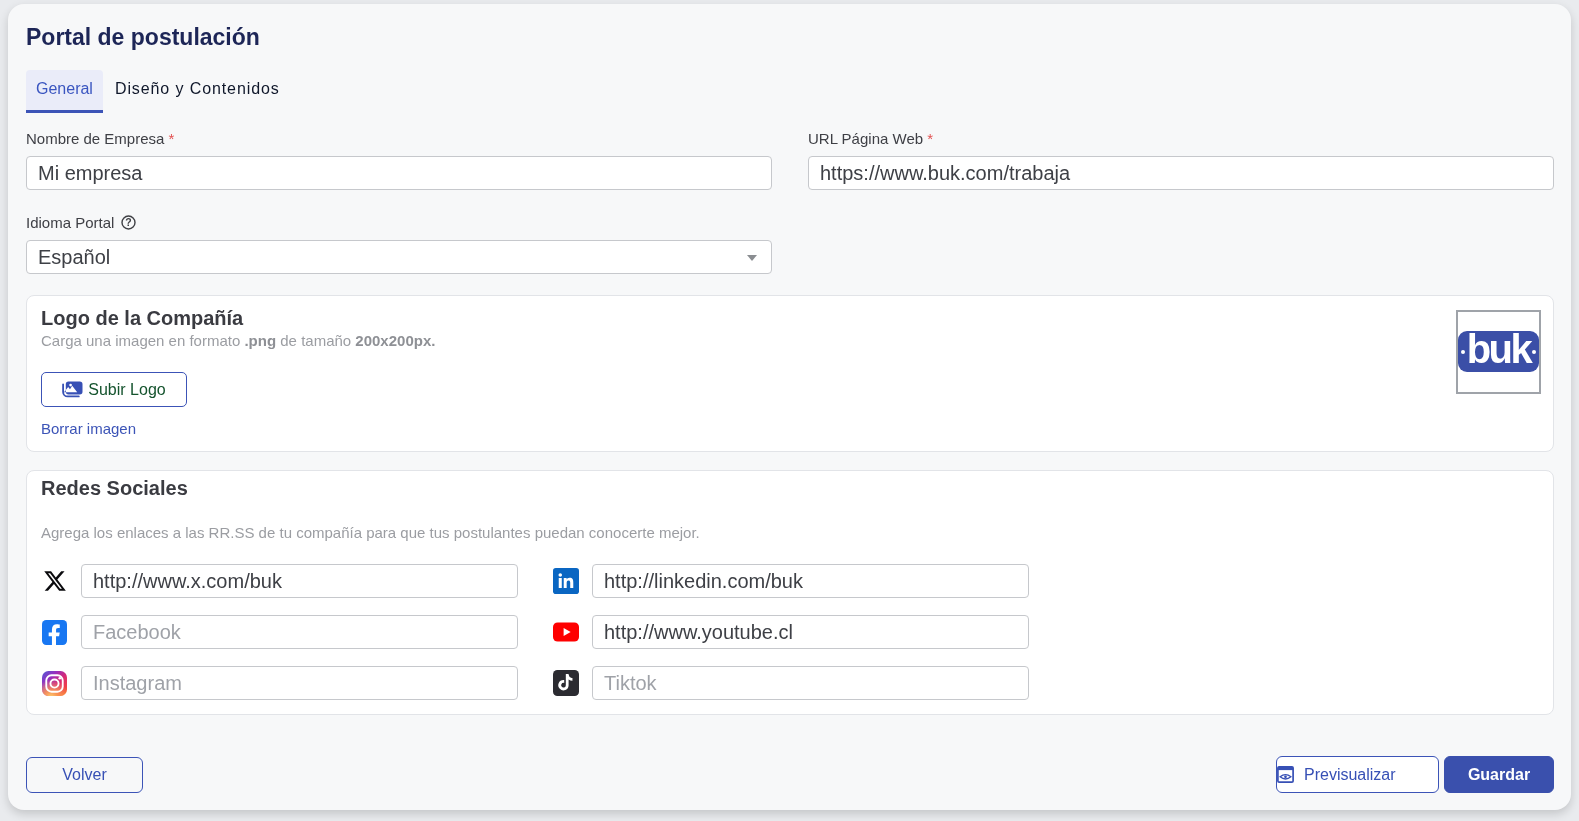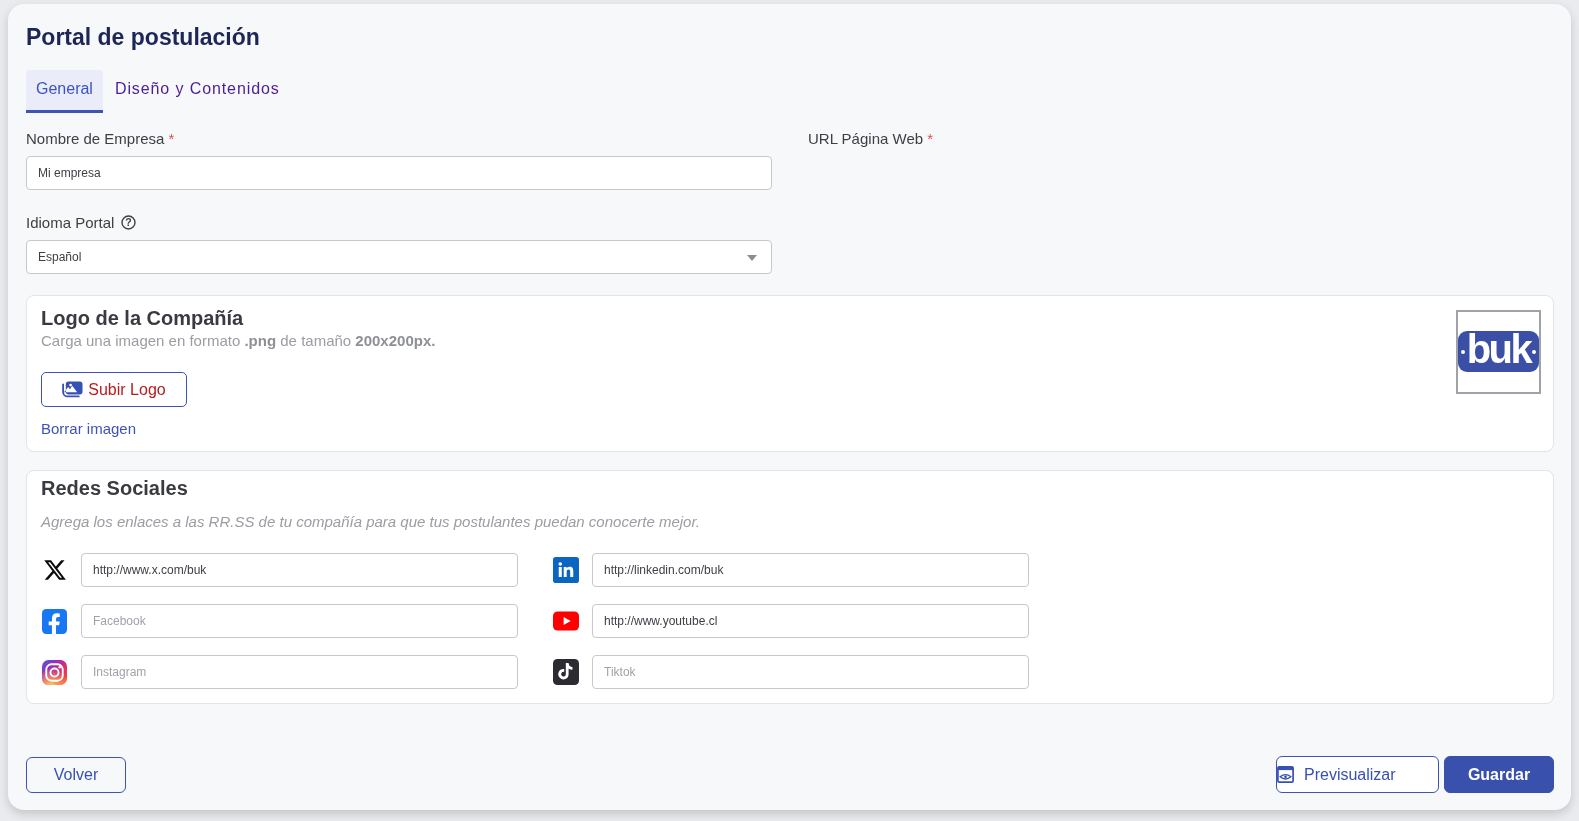--- a/index.html
+++ b/index.html
@@ -13,81 +13,82 @@
 .card {
   position:absolute; left:8px; top:4px; width:1563px; height:806px;
   background:#f7f8f9; border-radius:16px;
   box-shadow:0 4px 10px rgba(0,0,0,.16);
   padding:0 17px 0 18px;
 }
 h1 { margin-top:17px; font-size:23px; line-height:32px; font-weight:700; color:#1d2657; }
 .tabs { margin-top:17px; display:flex;text-align:right; }
 .tab { height:43px; line-height:37px; font-size:16px; padding:0 10px; }
 .tab.active { background:#eaecf9; color:#3a55c0; border-bottom:3px solid #3c54b7; border-radius:4px 4px 0 0; }
-.tab.idle { color:#4c1d95; padding:0 12px; border-bottom:3px solid transparent; letter-spacing:0.9px; }
+.tab.idle { color:#0f172a; padding:0 12px; border-bottom:3px solid transparent; letter-spacing:0.9px; }
 .row2 { margin-top:18px; display:grid; grid-template-columns:1fr 1fr; column-gap:36px; }
 label.flabel { display:block; font-size:15px; line-height:15px; color:#3e3f45; margin-bottom:10px; }
 .req { color:#e25050; }
 input.txt, .select {
   width:100%; height:34px; border:1px solid #c6c8cc; border-radius:4px;
   background:#fff; font-family:"Liberation Sans", sans-serif;
-  font-size:12px; color:#3e4046; padding:0 11px; outline:none;
+  font-size:20px; color:#3e4046; padding:0 11px; outline:none;
 }
 input.txt::placeholder { color:#9fa2a8; opacity:1; }
 .half { margin-top:25px; width:746px; }
 .half label.flabel { margin-bottom:10px; display:flex; align-items:center; gap:7px; }
 .select { display:flex; align-items:center; position:relative; }
 .caret { position:absolute; right:14px; top:14px; width:0; height:0;
   border-left:5px solid transparent; border-right:5px solid transparent; border-top:6px solid #8a8d91; }
 .panel { background:#fff; border:1px solid #e2e4e8; border-radius:8px; }
 .panel-logo { margin-top:21px; height:157px; padding:14px 14px 15px 14px; position:relative; }
 .panel-title { font-size:20px; line-height:17px; font-weight:700; color:#3a3b41; }
 .panel-sub { margin-top:6px; font-size:15px; line-height:16px; color:#9b9da2; }
 .panel-sub b { color:#8e9095; }
 .btn-upload {
   margin-top:23px; height:35px; width:146px; border:1px solid #3c54b7; border-radius:5px;
-  background:#fff; color:#b91c1c; font-size:16px; font-family:"Liberation Sans", sans-serif;
+  background:#fff; color:#14532d; font-size:16px; font-family:"Liberation Sans", sans-serif;
   display:flex; align-items:center; justify-content:center; gap:5px; cursor:pointer;text-align:center;
 }
 .borrar { display:block; width:max-content; margin-top:14px; font-size:15px; line-height:15px; color:#3c54b7; text-decoration:none; }
 .buk-box { position:absolute; top:14px; right:12px; width:85px; height:84px;
   background:#fff; border:2px solid #9fa3a9; display:flex; align-items:center; justify-content:center; }
 .buk-band { width:100%; height:41px; margin-top:-1px; background:#3b4fa7; color:#fff; display:flex;
   align-items:center; justify-content:center; font-size:40px; font-weight:700; letter-spacing:-2.5px; line-height:1; padding-bottom:6px; position:relative;border-radius:9px; }
 .buk-band i { position:absolute; top:50%; margin-top:-2px; width:4px; height:4px; border-radius:50%; background:#fff; }
 .buk-band i.l { left:3px; } .buk-band i.r { right:3px; }
 .panel-redes { margin-top:18px; padding:9px 14px 14px 14px; }
-.panel-redes .panel-sub { margin-top:17px;font-style:italic; }
+.panel-redes .panel-sub { margin-top:28px; }
 .social { margin-top:23px; display:grid; grid-template-columns:477px 477px; column-gap:34px; row-gap:17px; }
 .srow { display:flex; align-items:center; height:34px; }
 .sicon { width:27px; display:flex; align-items:center; justify-content:center; flex:0 0 27px; }
 .srow input.txt { margin-left:13px; flex:1; }
 .footer { position:absolute; left:18px; right:17px; bottom:17px; display:flex; align-items:center; }
 .btn { font-family:"Liberation Sans", sans-serif; font-size:16px; border-radius:6px; cursor:pointer; }
-.btn-volver { width:100px; height:36px; background:transparent; border:1px solid #3c54b7; color:#3750b5; }
+.btn-volver { width:117px; height:36px; background:transparent; border:1px solid #3c54b7; color:#3750b5; }
 .btn-prev { margin-left:auto; width:163px; height:37px; background:#fff; border:1px solid #3c54b7; color:#3750b5;
   display:flex; align-items:center; justify-content:flex-start; gap:10px; }
 .btn-save { margin-left:5px; width:110px; height:37px; background:#3a50ad; border:1px solid #3a50ad; color:#fff; font-weight:700; }
 </style>
 </head>
 <body>
 <div class="card">
   <h1>Portal de postulación</h1>
   <div class="tabs">
     <div class="tab active">General</div>
     <div class="tab idle">Diseño y Contenidos</div>
   </div>
 
   <div class="row2">
     <div>
       <label class="flabel">Nombre de Empresa <span class="req">*</span></label>
       <input class="txt" value="Mi empresa" style="">
     </div>
     <div>
       <label class="flabel">URL Página Web <span class="req">*</span></label>
+      <input class="txt" value="https://www.buk.com/trabaja" style="">
     </div>
   </div>
 
   <div class="half">
     <label class="flabel">Idioma Portal
       <svg width="15" height="15" viewBox="0 0 15 15">
           <circle cx="7.5" cy="7.5" r="6.5" fill="none" stroke="#3f4045" stroke-width="1.4"></circle>
           <text x="7.5" y="11.2" text-anchor="middle" font-family="Liberation Sans" font-size="10.5" font-weight="bold" fill="#3f4045">?</text>
         </svg>
     </label>

